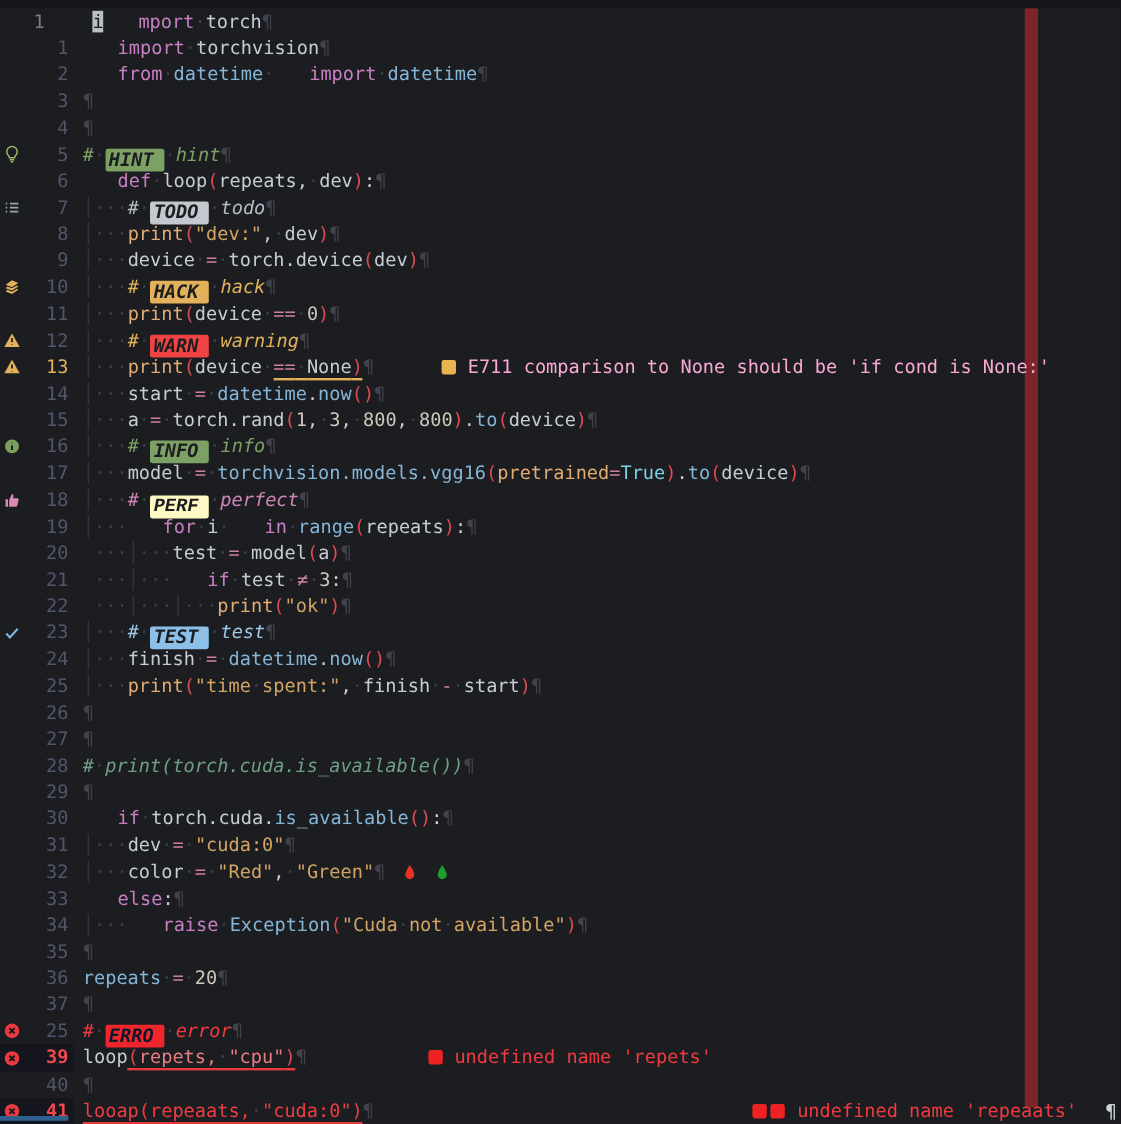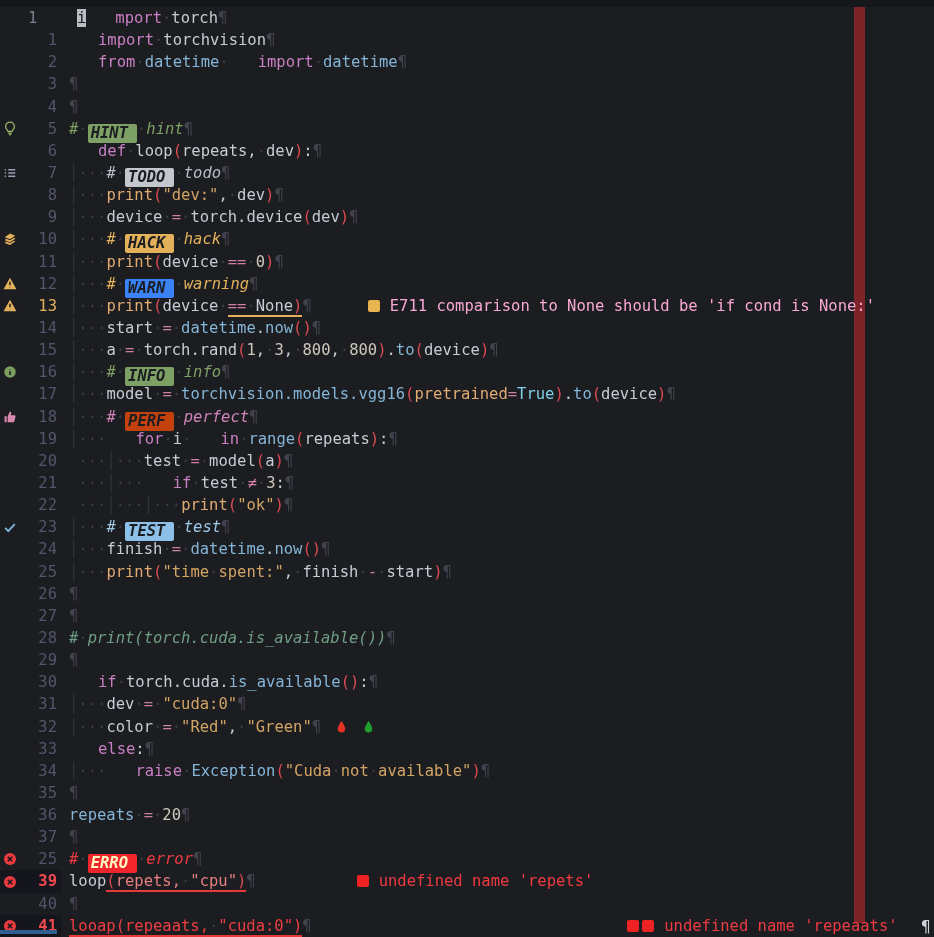--- a/index.html
+++ b/index.html
@@ -51,25 +51,25 @@
   .tg-test{color:#9ec7e6;font-style:italic;}
   .tg-erro{color:#ee3a40;font-style:italic;}
   .pill{
     display:inline-block;height:19px;line-height:19px;vertical-align:-4px;
     padding:0 9px 0 3px;border-radius:2px;
     font-weight:bold;font-style:italic;color:#1c1d21;
   }
   .p-hint{background:#7da064;}
   .p-todo{background:#c4c7cd;}
   .p-hack{background:#e2b15a;}
-  .p-warn{background:#3b82f6;}
+  .p-warn{background:#ef4444;}
   .p-info{background:#7da064;}
-  .p-perf{background:#c2410c;}
+  .p-perf{background:#fef9c3;font-family:Liberation Mono, monospace;}
   .p-test{background:#8cc0e8;}
-  .p-erro{background:#f1262d;color:#fef9c3;}
+  .p-erro{background:#f1262d;color:#0f172a;}
   .diag{white-space:pre;}
   .diag.warn{color:#f9a8d4;}
   .diag.err{color:#ee3a40;padding-left:45px;}
   .sq{display:inline-block;width:12px;height:12px;border-radius:2px;vertical-align:-1px;}
   .sq.warn{background:#e8b44f;}
   .sq.err{background:#ee2222;}
   .sq+.sq{margin-left:3px;}
   .sq:last-of-type{margin-right:10px;}
   .drop{display:inline-block;vertical-align:-2px;margin-left:14px;}
   #blue-fragment{position:absolute;left:0;top:930px;width:57px;height:4px;background:#30608f;z-index:2;}

